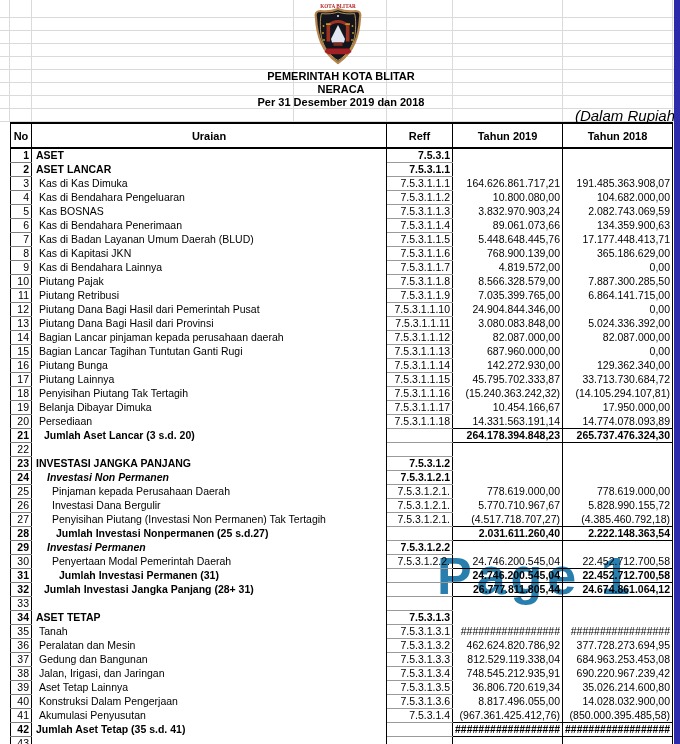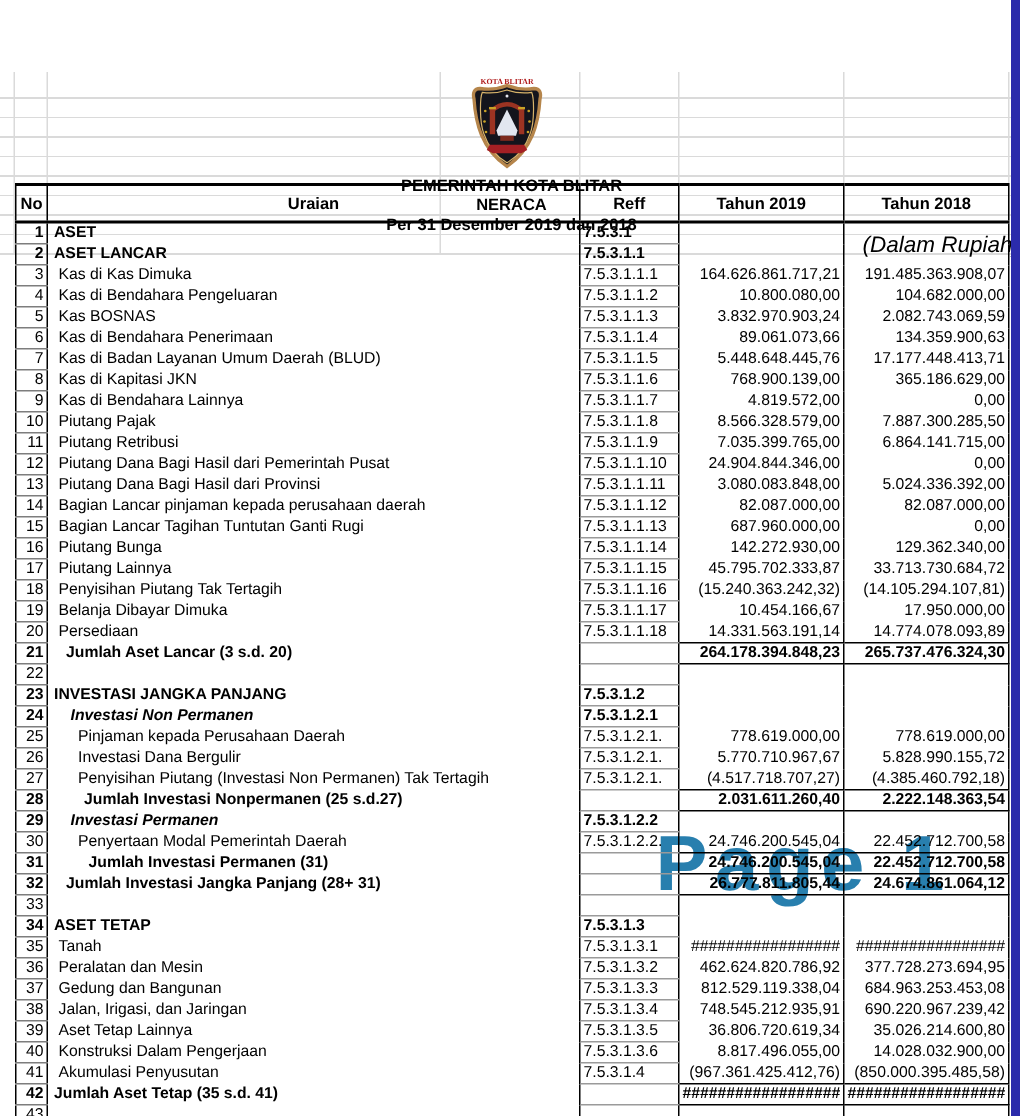--- a/index.html
+++ b/index.html
@@ -1,21 +1,21 @@
 <!DOCTYPE html>
 <html><head>
 <meta charset="utf-8">
 <style>
   html,body{margin:0;padding:0;background:#fff;}
   *{box-sizing:border-box;}
   body{font-family:"Liberation Sans",sans-serif;color:#000;}
   .screen{position:relative;width:680px;height:744px;background:#fff;overflow:hidden;}
 
   
-  .sheet-top{position:absolute;left:0;top:0;width:674px;height:122px;background:#fff;margin-top:48px;}
+  .sheet-top{position:absolute;left:0;top:0;width:674px;height:122px;background:#fff;}
   .grid-h{position:absolute;left:0;top:5px;width:100%;height:117px;
     background:repeating-linear-gradient(to bottom,transparent 0,transparent 12px,#dadada 12px,#dadada 13px);}
   .grid-v{position:absolute;top:0;width:1px;height:122px;background:#dadada;}
   .title-line{position:absolute;left:10px;width:662px;text-align:center;font-weight:bold;
     font-size:11px;line-height:13px;background:transparent;}
   .note-line{position:absolute;left:20px;width:660px;text-align:right;font-style:italic;
     font-size:15px;line-height:13px;}
   .logo{position:absolute;left:307px;top:1px;width:62px;height:64px;}
 
   
@@ -27,21 +27,21 @@
     border-collapse:collapse;table-layout:fixed;background:transparent;
     border:1.5px solid #000;}
   table.neraca th{height:25px;font-size:11px;font-weight:bold;text-align:center;
     border:1px solid #000;border-top:2px solid #000;border-bottom:2px solid #000;
     padding:0 2px;background:transparent;margin-left:32px;}
   table.neraca td{height:14px;font-size:10.5px;line-height:13px;padding:0 2px;
     overflow:hidden;white-space:nowrap;background:transparent;}
   td.row-number-cell{border-right:1px solid #000;border-bottom:1px solid #7d7d7d;
     text-align:right;padding-right:6px;}
   td.uraian-cell{border-right:1px solid #000;}
-  td.reff-cell{border-right:1px solid #000;border-bottom:1px solid #9a9a9a;padding-left:3px;}
+  td.reff-cell{border-right:1px solid #000;border-bottom:1px solid #9a9a9a;padding-left:3px;text-align:right;}
   td.amount-cell{border-right:1px solid #000;text-align:right;padding-right:3px;}
   tr.bold td{font-weight:bold;}
   td.rule-top{border-top:1.5px solid #000;}
   td.rule-bot{border-bottom:1.5px solid #000;}
   .ind0{padding-left:4px !important;margin-left:12px;}
   .ind1{padding-left:7px !important;}
   .ind2{padding-left:12px !important;}
   .ind3{padding-left:15px !important;font-style:italic;}
   .ind4{padding-left:20px !important;}
   .ind5{padding-left:24px !important;margin-top:33px;}

